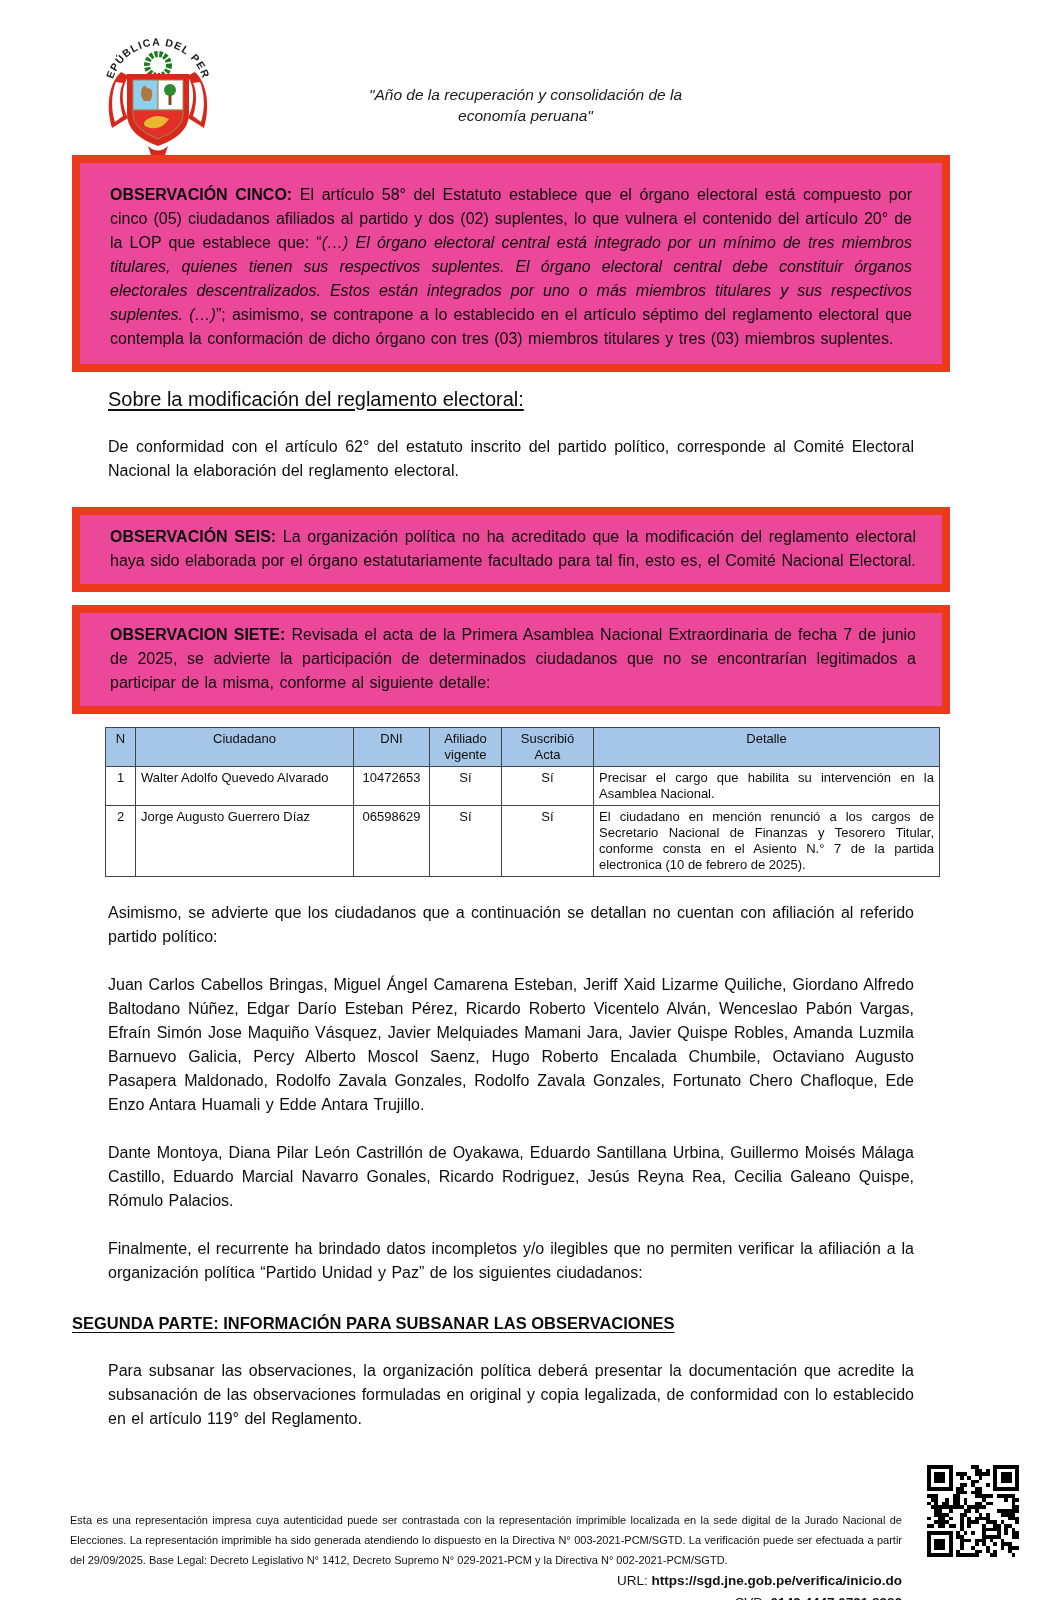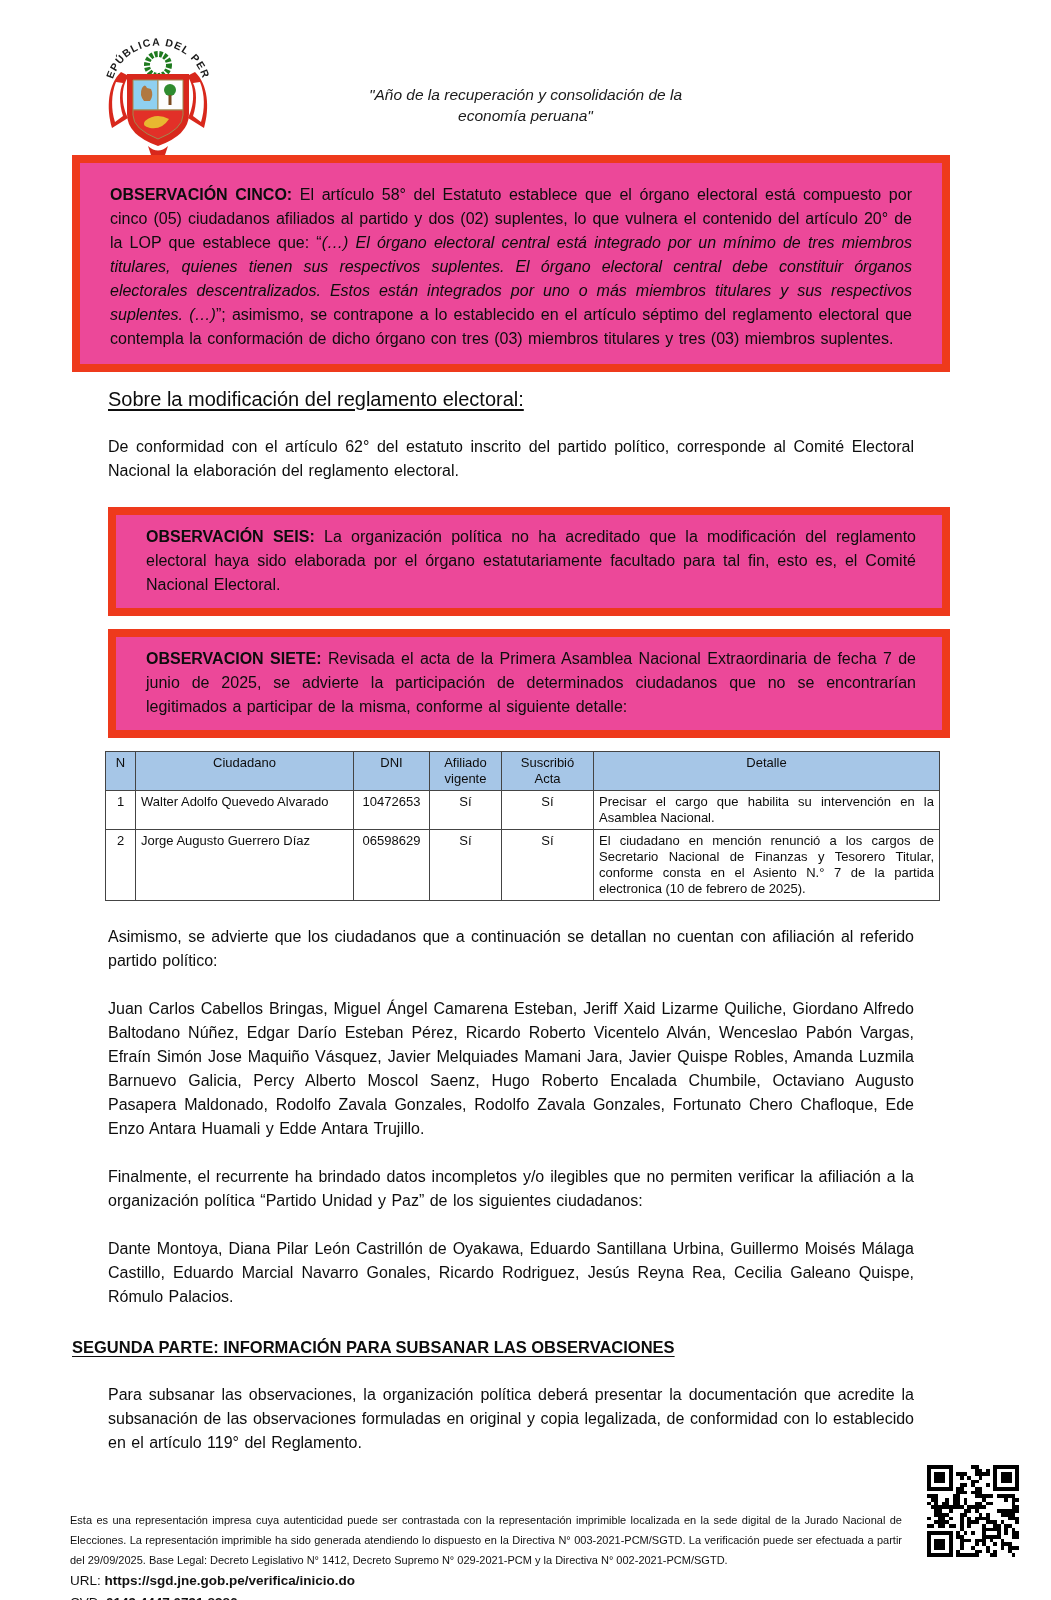--- a/index.html
+++ b/index.html
@@ -19,21 +19,21 @@
     position: absolute; left: 0; right: 0; top: 84px;
     text-align: center; font-style: italic; font-size: 15.5px; line-height: 21px; color: #1a1a1a;
   }
   
   .content { position: absolute; top: 155px; left: 72px; width: 878px; }
   .obs-box {
     border: 8px solid var(--accent, #ee3a1c);
     padding: 20px 30px 13px 30px;
     background: #ec4899;
   }
-  .obs-box.small { padding: 10px 26px 11px 30px; margin-left: 36px; }
+  .obs-box.small { padding: 10px 26px 11px 30px; }
   .para, .obs-text {
     font-size: 16px; line-height: 24px; text-align: justify; word-spacing: 1px; color: #0d0d0d;
   }
   .obs-label { font-weight: bold; }
   .it { font-style: italic; }
   .section-heading {
     margin: 15px 36px 0 36px;
     font-size: 20px; line-height: 24px;
     text-decoration: underline; text-underline-offset: 3px; color: #0d0d0d;
   }
@@ -61,21 +61,21 @@
     margin: 26px 0 0 0;
     text-align: left; font-weight: bold; font-size: 16.5px; line-height: 24px;
     color: #0d0d0d;
   }
   .center-heading span { text-decoration: underline; text-underline-offset: 3px; }
   
   .footer { position: absolute; left: 70px; top: 1510px; width: 832px; }
   .footer-legal {
     font-size: 11px; line-height: 20px; text-align: justify; color: #111;
   }
-  .footer-line { font-size: 13.5px; line-height: 22px; color: #111; }
+  .footer-line { font-size: 13.5px; line-height: 22px; color: #111; text-align: right; }
   .footer-line b { font-weight: bold; }
   .qr { position: absolute; left: 927px; top: 1465px; width: 92px; height: 92px; }
 </style>
 </head>
 <body>
 
 <div class="page">
 
   <div class="emblem">
     <svg viewBox="0 0 120 140" width="120" height="140" aria-hidden="true">
@@ -150,22 +150,22 @@
           <td class="col-dni">06598629</td>
           <td class="col-af">Sí</td>
           <td class="col-sus">Sí</td>
           <td class="col-det">El ciudadano en mención renunció a los cargos de Secretario Nacional de Finanzas y Tesorero Titular, conforme consta en el Asiento N.° 7 de la partida electronica (10 de febrero de 2025).</td>
         </tr>
       </tbody>
     </table>
 
     <p class="para plain-para gap-lg">Asimismo, se advierte que los ciudadanos que a continuación se detallan no cuentan con afiliación al referido partido político:</p>
     <p class="para plain-para gap-lg">Juan Carlos Cabellos Bringas, Miguel Ángel Camarena Esteban, Jeriff Xaid Lizarme Quiliche, Giordano Alfredo Baltodano Núñez, Edgar Darío Esteban Pérez, Ricardo Roberto Vicentelo Alván, Wenceslao Pabón Vargas, Efraín Simón Jose Maquiño Vásquez, Javier Melquiades Mamani Jara, Javier Quispe Robles, Amanda Luzmila Barnuevo Galicia, Percy Alberto Moscol Saenz, Hugo Roberto Encalada Chumbile, Octaviano Augusto Pasapera Maldonado, Rodolfo Zavala Gonzales, Rodolfo Zavala Gonzales, Fortunato Chero Chafloque, Ede Enzo Antara Huamali y Edde Antara Trujillo.</p>
+    <p class="para plain-para gap-lg">Dante Montoya, Diana Pilar León Castrillón de Oyakawa, Eduardo Santillana Urbina, Guillermo Moisés Málaga Castillo, Eduardo Marcial Navarro Gonales, Ricardo Rodriguez, Jesús Reyna Rea, Cecilia Galeano Quispe, Rómulo Palacios.</p>
     <p class="para plain-para gap-lg">Finalmente, el recurrente ha brindado datos incompletos y/o ilegibles que no permiten verificar la afiliación a la organización política “Partido Unidad y Paz” de los siguientes ciudadanos:</p>
-    <p class="para plain-para gap-lg">Dante Montoya, Diana Pilar León Castrillón de Oyakawa, Eduardo Santillana Urbina, Guillermo Moisés Málaga Castillo, Eduardo Marcial Navarro Gonales, Ricardo Rodriguez, Jesús Reyna Rea, Cecilia Galeano Quispe, Rómulo Palacios.</p>
 
     <p class="center-heading"><span>SEGUNDA PARTE: INFORMACIÓN PARA SUBSANAR LAS OBSERVACIONES</span></p>
     <p class="para plain-para gap-lg">Para subsanar las observaciones, la organización política deberá presentar la documentación que acredite la subsanación de las observaciones formuladas en original y copia legalizada, de conformidad con lo establecido en el artículo 119° del Reglamento.</p>
 
   </div>
 
   <div class="footer">
     <p class="footer-legal">Esta es una representación impresa cuya autenticidad puede ser contrastada con la representación imprimible localizada en la sede digital de la Jurado Nacional de Elecciones. La representación imprimible ha sido generada atendiendo lo dispuesto en la Directiva N° 003-2021-PCM/SGTD. La verificación puede ser efectuada a partir del 29/09/2025. Base Legal: Decreto Legislativo N° 1412, Decreto Supremo N° 029-2021-PCM y la Directiva N° 002-2021-PCM/SGTD.</p>
     <p class="footer-line"><span>URL:</span> <b>https://sgd.jne.gob.pe/verifica/inicio.do</b></p>
     <p class="footer-line"><span>CVD:</span> <b>0149 4447 0791 8386</b></p>

